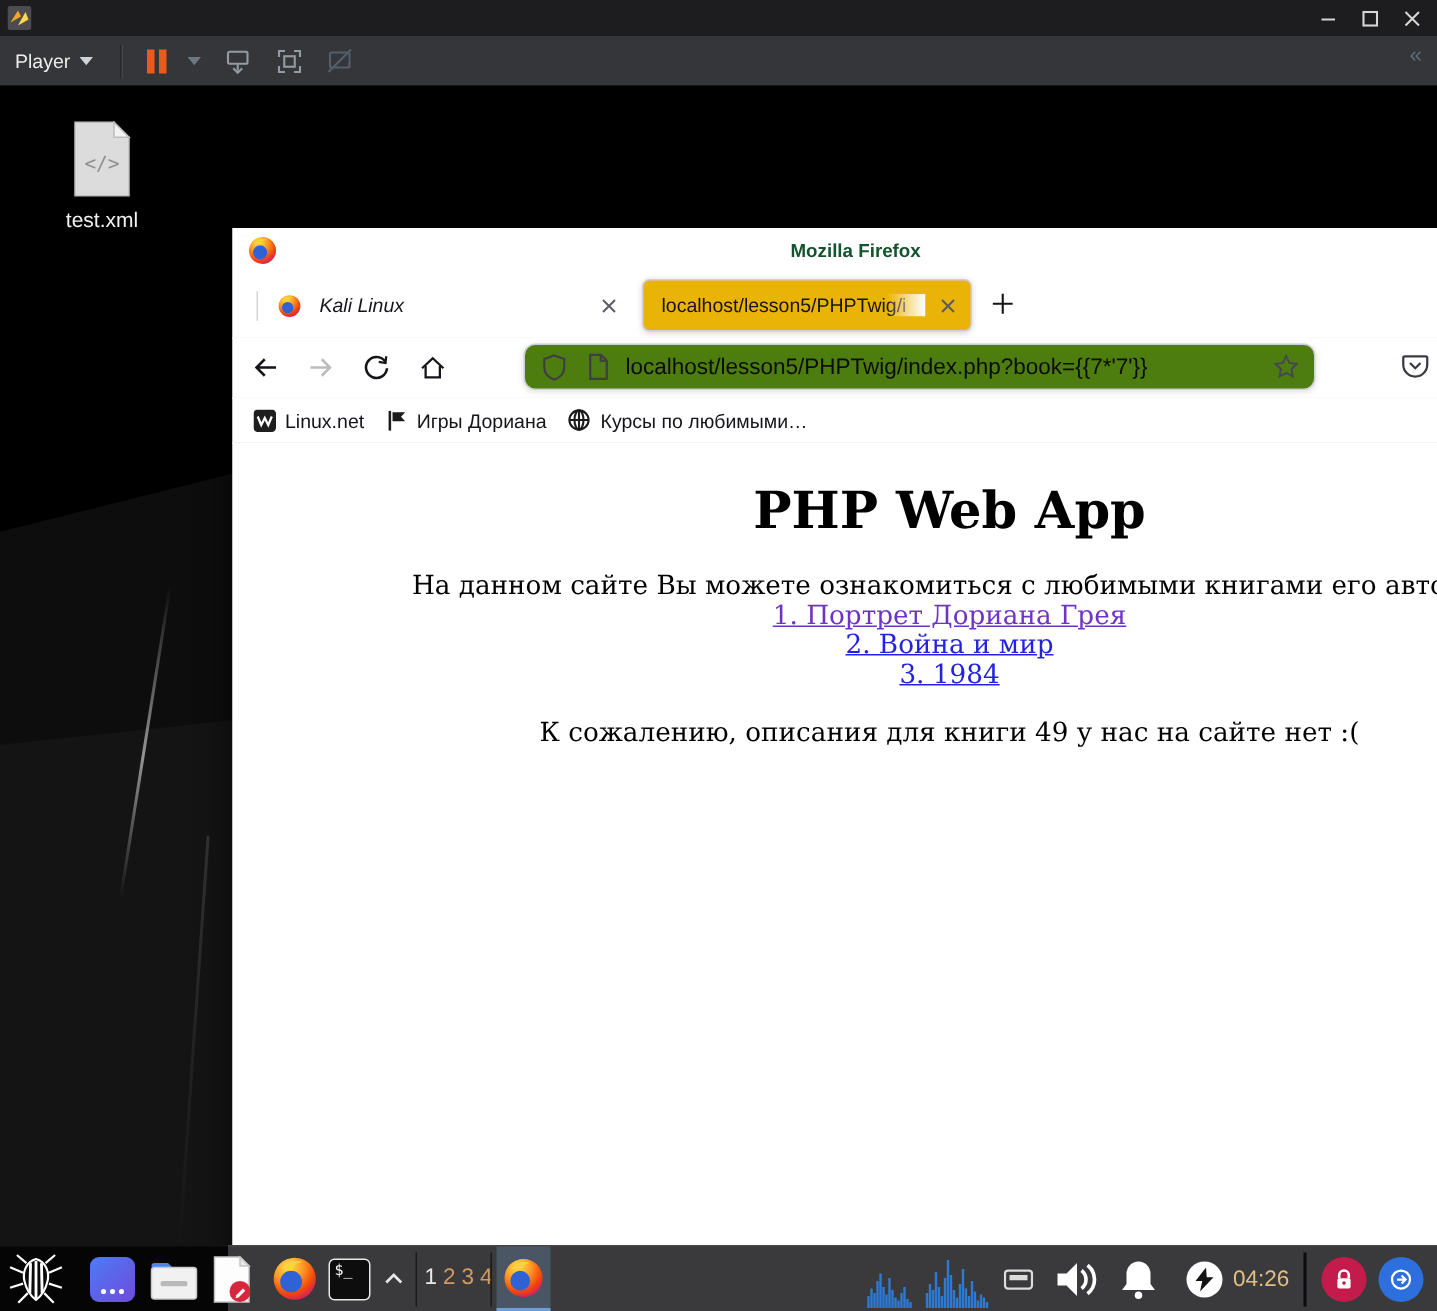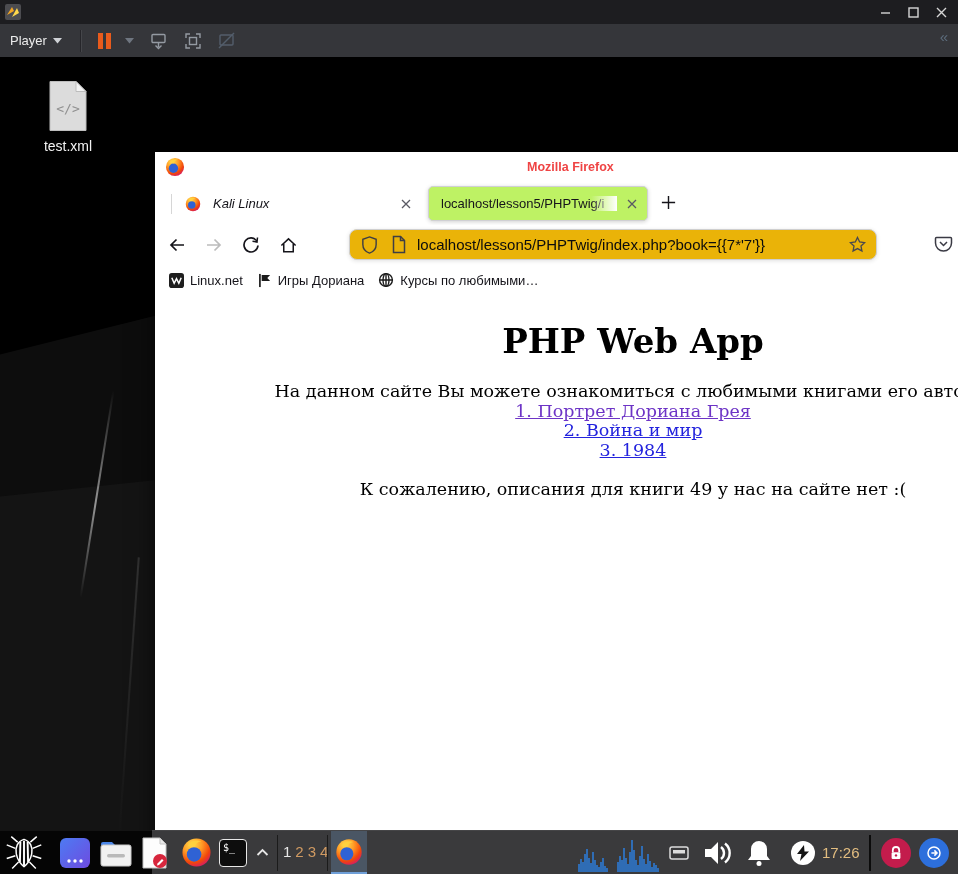--- a/index.html
+++ b/index.html
@@ -27,36 +27,36 @@
   .wp-line{position:absolute;left:96px;top:332px;width:2px;height:210px;transform:rotate(9deg);
            background:linear-gradient(to bottom,rgba(230,230,230,0),rgba(235,235,235,.6) 55%,rgba(230,230,230,0));}
   .wp-line2{position:absolute;left:128px;top:500px;width:2px;height:280px;transform:rotate(4deg);opacity:.3;
            background:linear-gradient(to bottom,rgba(220,220,220,.5),rgba(220,220,220,0));}
   #desktop-file{left:25px;top:23px;width:86px;text-align:center;cursor:default;}
   #desktop-file .lbl{color:#f2f2f2;font-size:14px;margin-top:6px;text-shadow:0 1px 2px #000;}
 
   
   #ff-win{left:155px;top:152px;width:956px;height:722px;background:#fff;box-shadow:0 3px 22px rgba(0,0,0,.65);}
   #ff-titlebar{left:0;top:0;width:100%;height:30px;background:#fff;}
-  #ff-title{position:absolute;left:372px;top:8px;font-size:12.5px;font-weight:bold;color:#ef4444;}
+  #ff-title{position:absolute;left:372px;top:8px;font-size:12.5px;font-weight:bold;color:#14532d;}
   #ff-tabbar{left:0;top:30px;width:100%;height:43px;background:#fff;border-bottom:1px solid #ececec;}
   #tab-kali{left:16px;top:0;width:252px;height:43px;display:flex;align-items:center;font-style:italic;}
   #tab-kali::before{content:"";position:absolute;left:0;top:12px;width:1px;height:20px;background:#d6d6d6;}
   #tab-kali .t-label{margin-left:12px;font-size:13px;color:#15141a;flex:1;}
-  #tab-active{left:273px;top:4px;width:220px;height:35px;background:#bef264;border:1px solid #d0d0d4;border-radius:5px;
+  #tab-active{left:273px;top:4px;width:220px;height:35px;background:#eab308;border:1px solid #d0d0d4;border-radius:5px;
               box-shadow:0 1px 4px rgba(0,0,0,.18);display:flex;align-items:center;box-sizing:border-box;padding:0 8px 0 12px;}
   #tab-active .t-label{font-size:13px;color:#15141a;white-space:nowrap;overflow:hidden;flex:1;position:relative;}
   #tab-active .t-label::after{content:"";position:absolute;right:0;top:0;width:26px;height:100%;
               background:linear-gradient(to right,rgba(255,255,255,0),#fff);}
   .tab-close{margin-left:8px;padding:2px;cursor:default;}
   #new-tab-btn{left:505px;top:12px;}
 
   #ff-navbar{left:0;top:73px;width:100%;height:40px;background:#fff;border-bottom:1px solid #e6e6e6;}
   .nav-icon{position:absolute;top:11px;}
-  #url-bar{position:absolute;left:194px;top:4px;width:528px;height:31px;box-sizing:border-box;background:#eab308;
+  #url-bar{position:absolute;left:194px;top:4px;width:528px;height:31px;box-sizing:border-box;background:#4d7c0f;
            border:1px solid #cfcfcf;border-radius:8px;box-shadow:0 1px 4px rgba(0,0,0,.12);
            display:flex;align-items:center;padding:0 10px;}
   #url-text{font-size:15px;color:#0c0c0d;margin-left:10px;flex:1;white-space:nowrap;overflow:hidden;}
   #pocket-btn{position:absolute;left:778px;top:9px;}
 
   #ff-bookmarks{left:0;top:113px;width:100%;height:30px;background:#fff;border-bottom:1px solid #d4d4d4;
                 display:flex;align-items:center;}
   .bm-item{display:flex;align-items:center;gap:6px;margin-left:14px;font-size:13px;color:#15141a;white-space:nowrap;}
 
   #ff-content{left:0;top:143px;width:956px;height:578px;background:#fff;text-align:center;
@@ -396,21 +396,21 @@
       <svg width="28" height="30" viewBox="0 0 28 30" fill="#fff">
           <path d="M14 3 a8 8 0 0 1 8 8 v7 l3 4 H3 l3 -4 v-7 a8 8 0 0 1 8 -8 z"></path>
           <circle cx="14" cy="25.5" r="2.5"></circle>
         </svg>
     </span>
     <span class="tb-item tray-circle" style="left:791px;top:10px;width:24px;height:24px;background:#fff;">
       <svg width="14" height="16" viewBox="0 0 14 16">
           <path d="M8 0 L1 9 h4.5 L4 16 L13 6.5 H8.5 Z" fill="#141414"></path>
         </svg>
     </span>
-    <span id="clock" class="tb-item">17:26</span>
+    <span id="clock" class="tb-item">04:26</span>
     <span class="tb-item" style="left:869px;top:4px;width:2px;height:36px;background:#0b0b0b;"></span>
     <span id="lock-btn" class="tb-item tray-circle">
       <svg width="16" height="16" viewBox="0 0 20 20">
           <path d="M6 9 V6.5 a4 4 0 0 1 8 0 V9" fill="none" stroke="#fff" stroke-width="2.2"></path>
           <rect x="4.5" y="9" width="11" height="8.5" rx="1.5" fill="#fff"></rect>
           <circle cx="10" cy="13" r="1.5" fill="#c31c4c"></circle>
         </svg>
     </span>
     <span id="session-btn" class="tb-item tray-circle">
       <svg width="18" height="18" viewBox="0 0 24 24">

